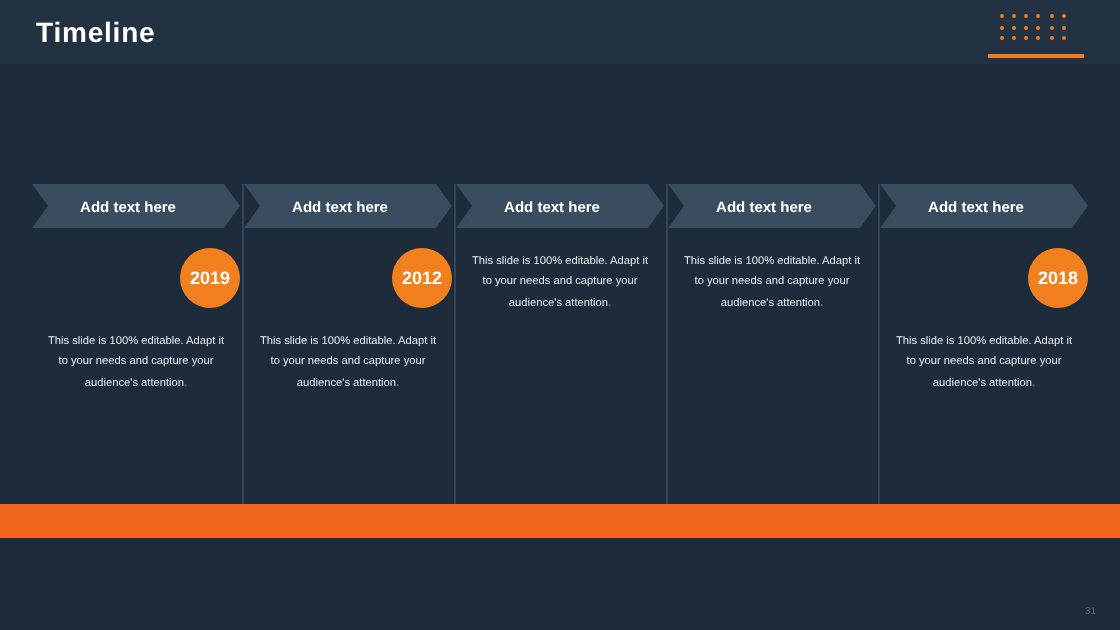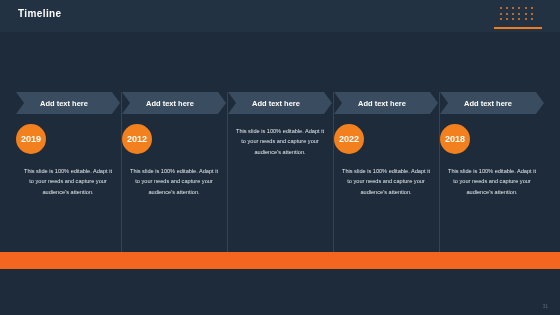--- a/index.html
+++ b/index.html
@@ -25,21 +25,21 @@
     left: 0; top: 0;
     width: 560px;
     height: 32px;
     background: #223243;
   }
   .header-title {
     position: absolute;
     left: 18px;
     top: 8px;
     color: #ffffff;
-    font-size: 10px;
+    font-size: 14px;
     font-weight: bold;
     letter-spacing: 0.4px;
   }
   .header-rule {
     position: absolute;
     left: 494px;
     top: 27px;
     width: 48px;
     height: 2px;
     background: #f07c22;
@@ -127,21 +127,21 @@
     align-items: center;
     justify-content: center;
     color: #ffffff;
     font-size: 7.5px;
     font-weight: bold;
   }
   
   .circle-wrap {
     width: 104px;
     display: flex;
-    justify-content: flex-start;
+    justify-content: flex-end;
     margin-top: 10px;
   }
   .circle {
     width: 30px;
     height: 30px;
     border-radius: 50%;
     background: #f2801e;
     display: flex;
     align-items: center;
     justify-content: center;
@@ -234,23 +234,20 @@
       <div class="desc">This slide is 100% editable. Adapt it to your needs and capture your audience's attention.</div>
     </div>
 
     <div class="col" style="left:334px">
       <div class="banner">
         <svg width="104" height="22" viewBox="0 0 104 22">
           <polygon points="0,0 96,0 104,11 96,22 0,22 8,11" fill="#3a4c5f"></polygon>
         </svg>
         <div class="banner-label">Add text here</div>
       </div>
-      <div class="circle-wrap">
-        <div class="circle">2022</div>
-      </div>
       <div class="desc">This slide is 100% editable. Adapt it to your needs and capture your audience's attention.</div>
     </div>
 
     <div class="col" style="left:440px">
       <div class="banner">
         <svg width="104" height="22" viewBox="0 0 104 22">
           <polygon points="0,0 96,0 104,11 96,22 0,22 8,11" fill="#3a4c5f"></polygon>
         </svg>
         <div class="banner-label">Add text here</div>
       </div>

